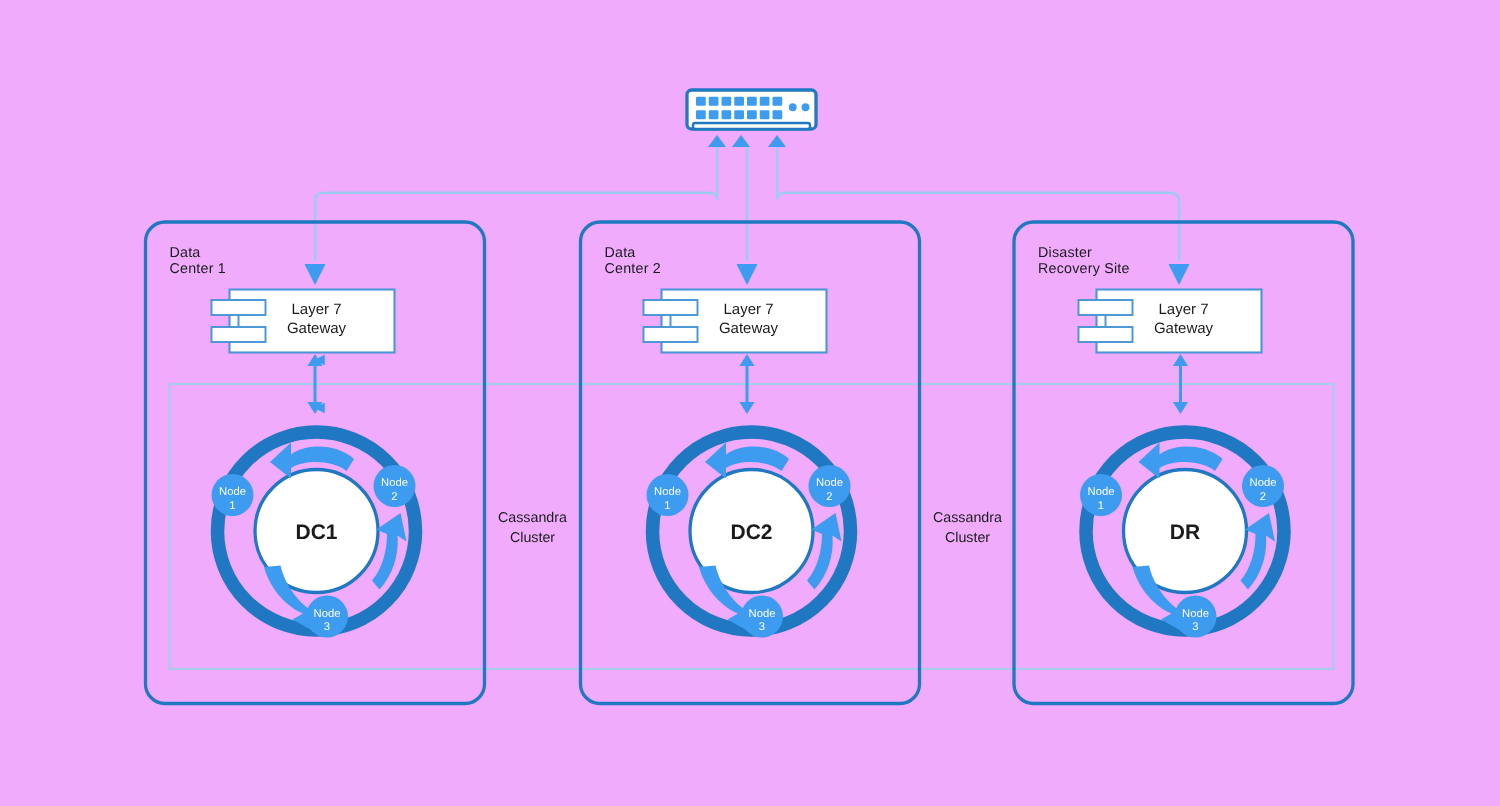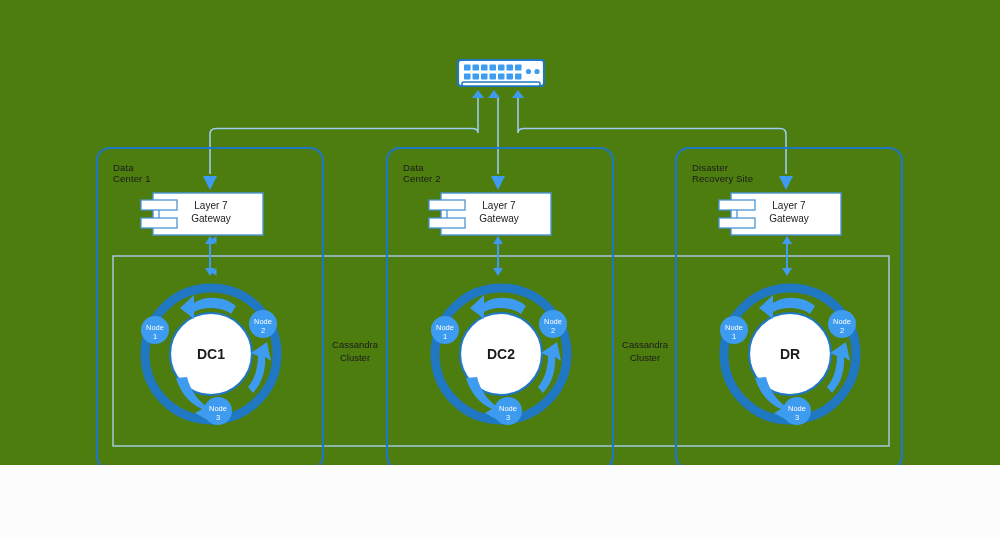--- a/index.html
+++ b/index.html
@@ -6,22 +6,22 @@
     margin: 0;
     padding: 0;
     background: #fcfcfc;
   }
   body {
     font-family: "Liberation Sans", sans-serif;
   }
   #canvas {
     position: relative;
     width: 1000px;
-    height: 465px;
-    background: #4d7c0f;
+    height: 537px;
+    background: #f0abfc;
     overflow: hidden;
   }
   #diagram-svg {
     position: absolute;
     left: 0;
     top: 0;
     width: 1000px;
     height: 537px;
   }
   .site-label {

